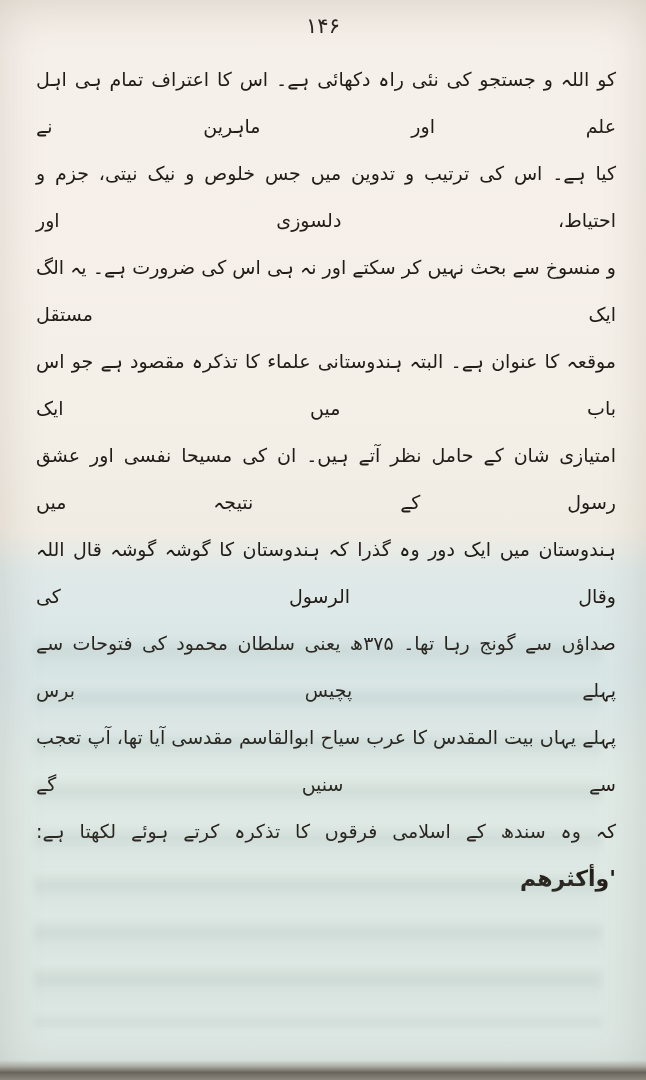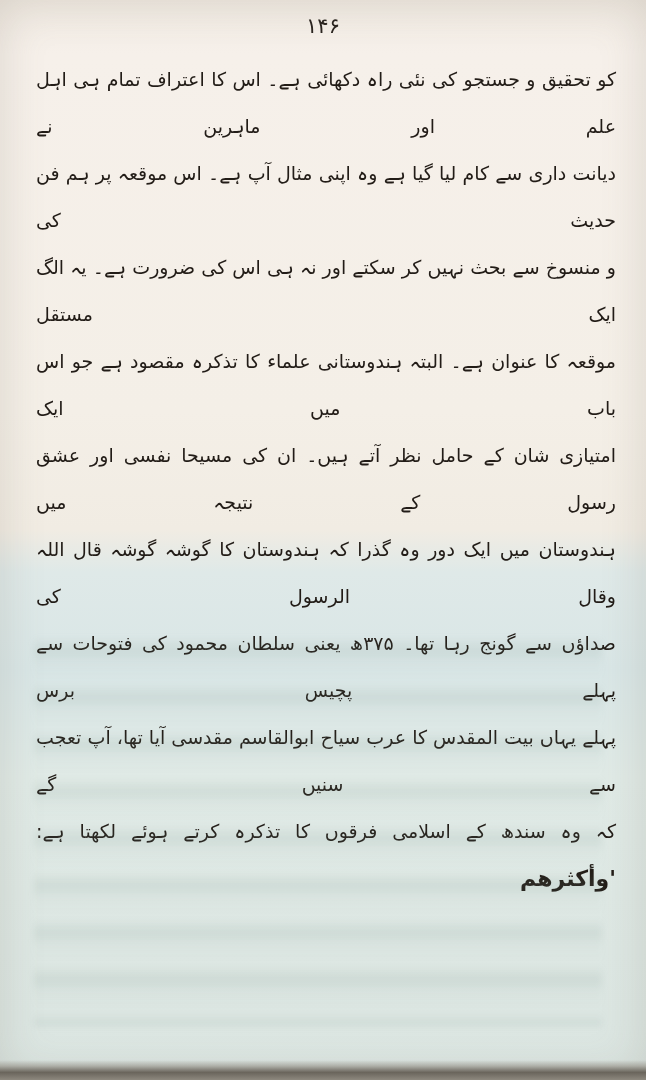--- a/index.html
+++ b/index.html
@@ -84,22 +84,22 @@
     pointer-events: none;
   }
 </style>
 </head>
 <body>
 
 <div class="page">
   <div class="page-number">۱۴۶</div>
 
   <div class="text-block">
-      <div class="line"><span class="seg">کو تحقیق و جستجو کی نئی راہ دکھائی ہے۔ اس کا اعتراف تمام ہی اہل علم اور ماہرین نے</span></div>
-      <div class="line"><span class="seg">دیانت داری سے کام لیا گیا ہے وہ اپنی مثال آپ ہے۔ اس موقعہ پر ہم فن حدیث کی</span></div>
+      <div class="line"><span class="seg">کو اللہ و جستجو کی نئی راہ دکھائی ہے۔ اس کا اعتراف تمام ہی اہل علم اور ماہرین نے</span></div>
+      <div class="line"><span class="seg">کیا ہے۔ اس کی ترتیب و تدوین میں جس خلوص و نیک نیتی، جزم و احتیاط، دلسوزی اور</span></div>
       <div class="line"><span class="seg">و منسوخ سے بحث نہیں کر سکتے اور نہ ہی اس کی ضرورت ہے۔ یہ الگ ایک مستقل</span></div>
       <div class="line"><span class="seg">موقعہ کا عنوان ہے۔ البتہ ہندوستانی علماء کا تذکرہ مقصود ہے جو اس باب میں ایک</span></div>
       <div class="line"><span class="seg">امتیازی شان کے حامل نظر آتے ہیں۔ ان کی مسیحا نفسی اور عشق رسول کے نتیجہ میں</span></div>
       <div class="line"><span class="seg">ہندوستان میں ایک دور وہ گذرا کہ ہندوستان کا گوشہ گوشہ قال اللہ وقال الرسول کی</span></div>
       <div class="line"><span class="seg">صداؤں سے گونج رہا تھا۔ ۳۷۵ھ یعنی سلطان محمود کی فتوحات سے پہلے پچیس برس</span></div>
       <div class="line"><span class="seg">پہلے یہاں بیت المقدس کا عرب سیاح ابوالقاسم مقدسی آیا تھا، آپ تعجب سے سنیں گے</span></div>
       <div class="line"><span class="seg">کہ وہ سندھ کے اسلامی فرقوں کا تذکرہ کرتے ہوئے لکھتا ہے: </span><span class="seg bold">'وأكثرهم</span></div>
     </div>
 
   <div class="bottom-edge"></div>

